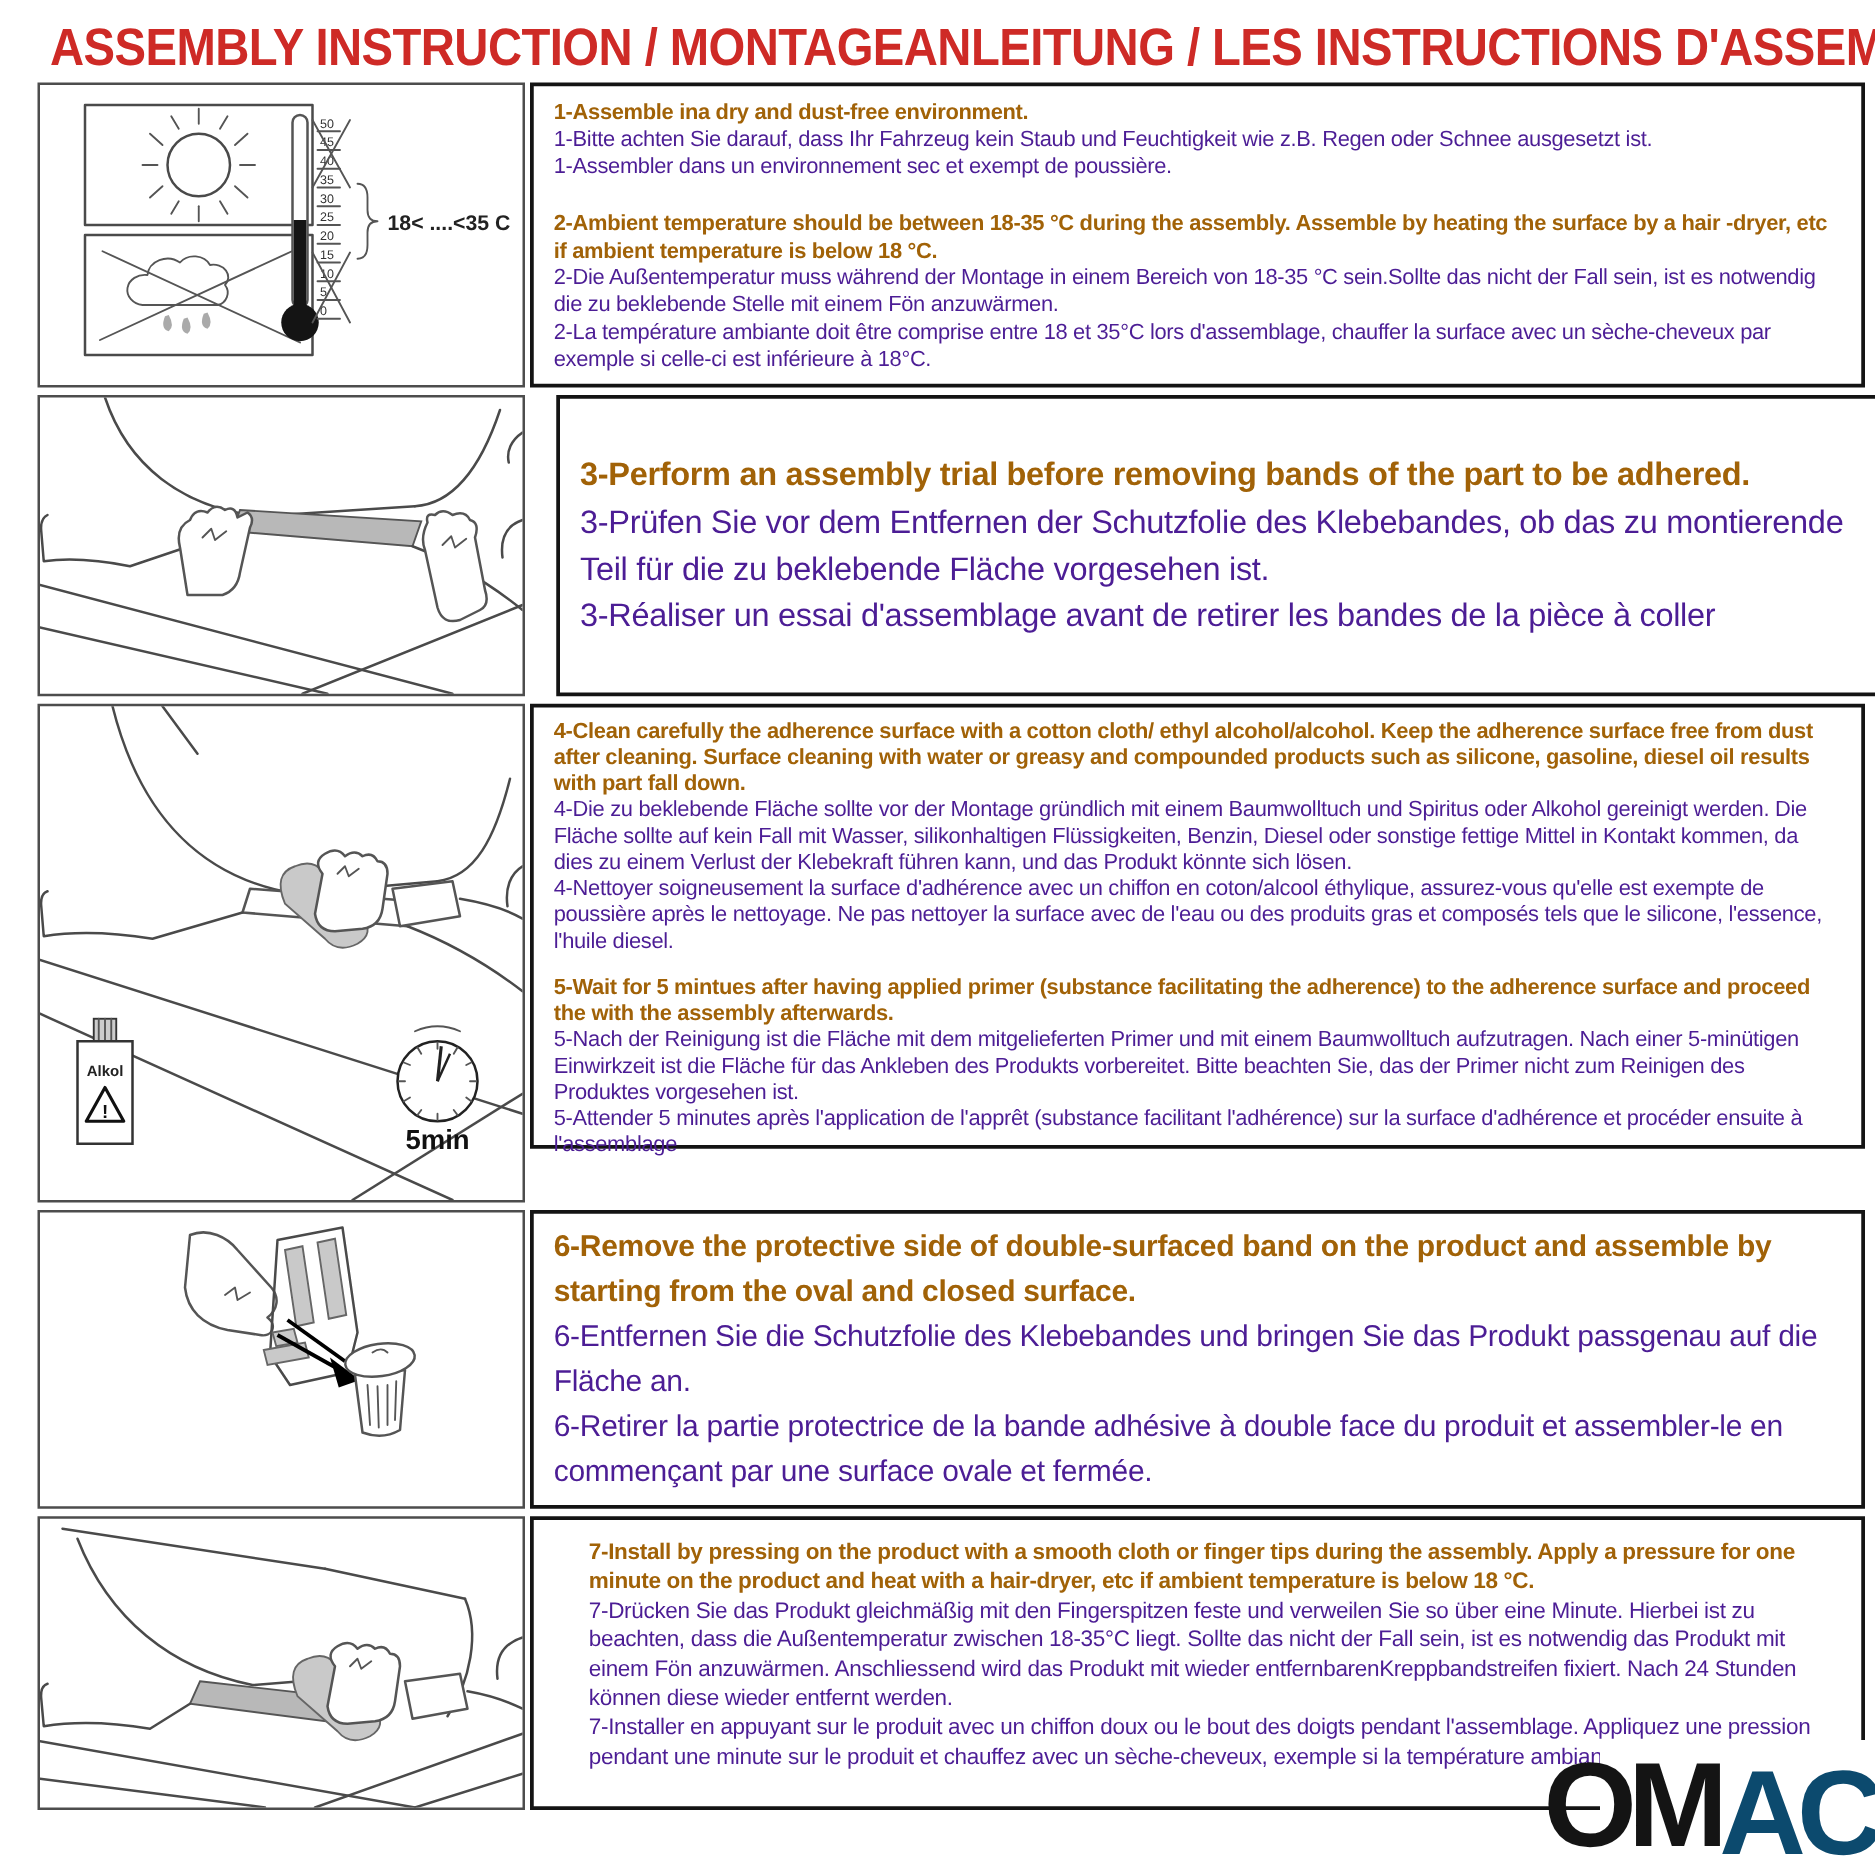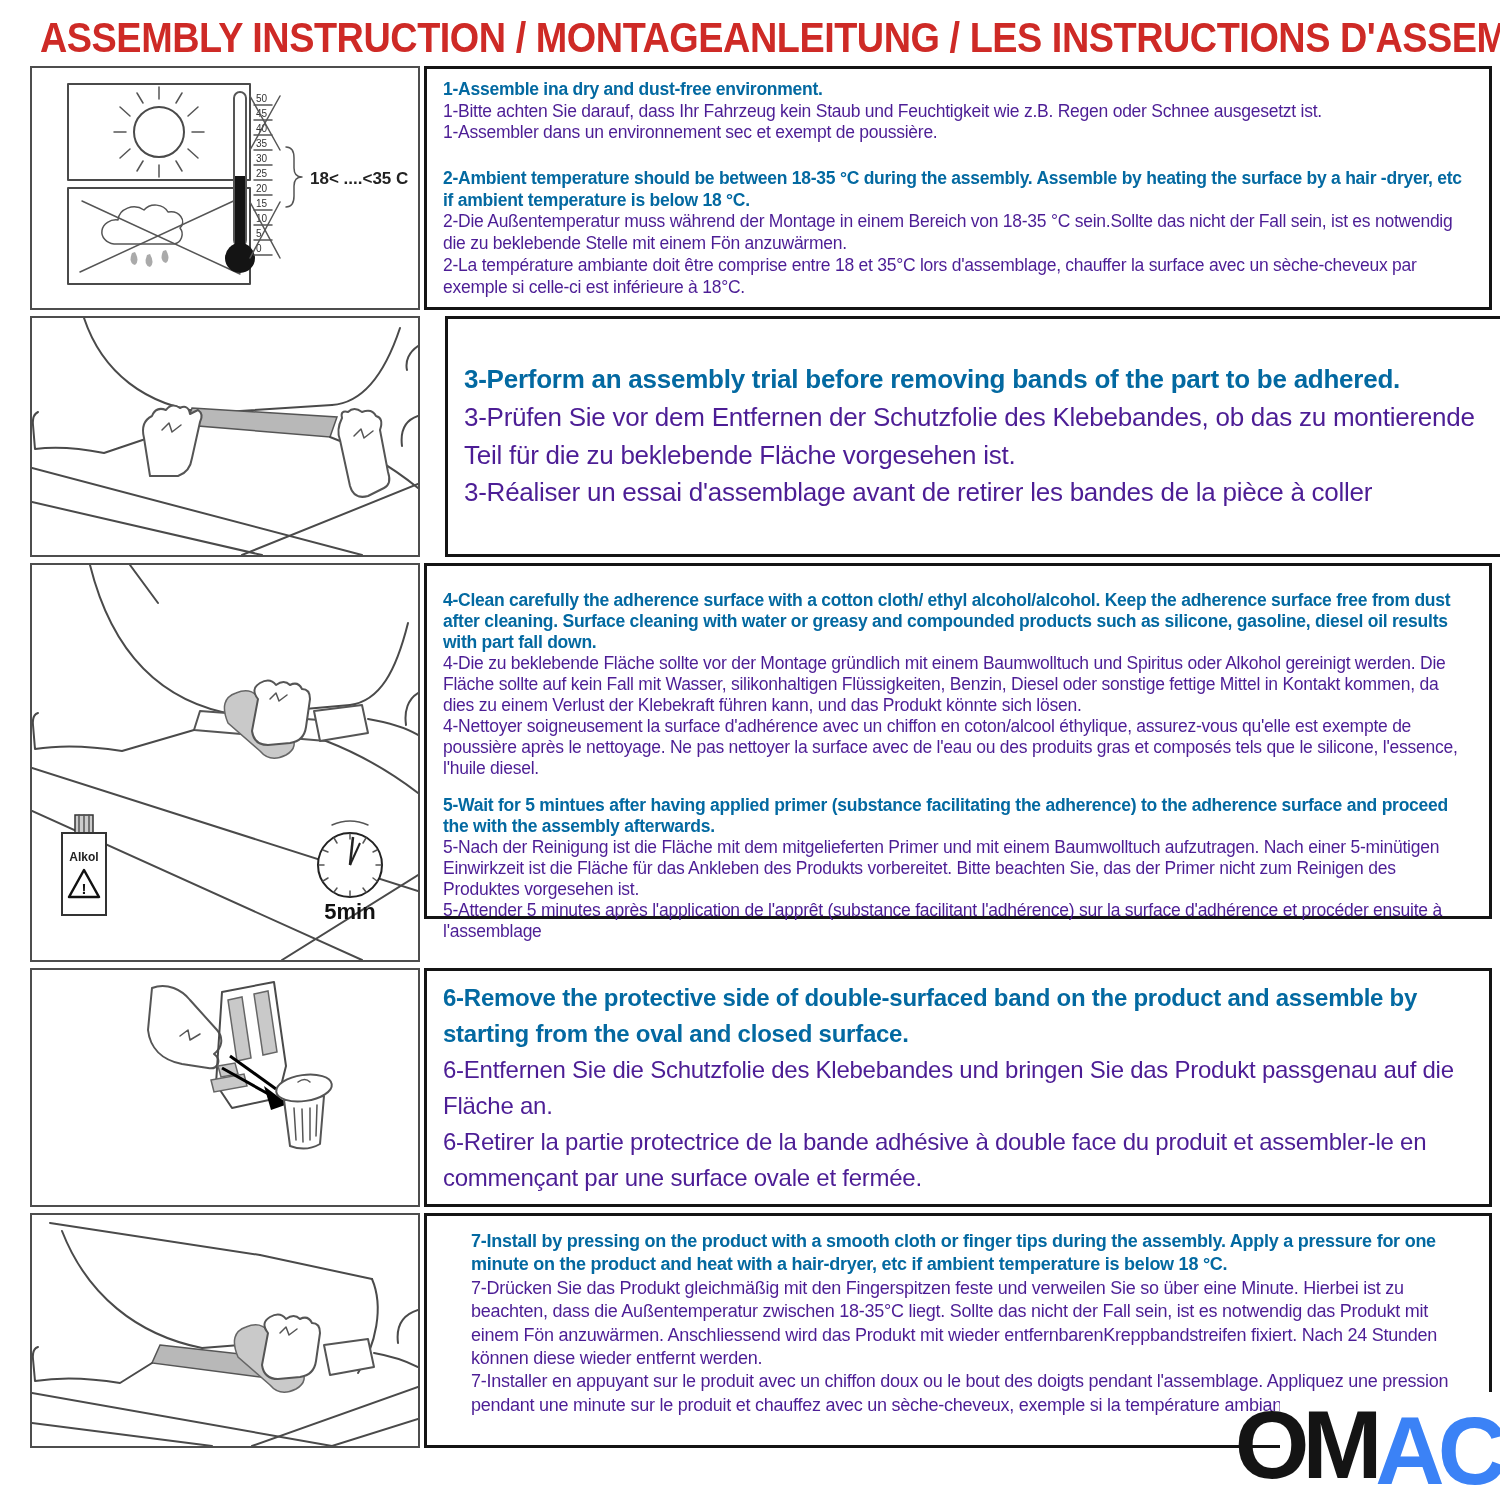--- a/index.html
+++ b/index.html
@@ -6,21 +6,21 @@
   body{width:1500px;height:1500px;background:#fff;position:relative;overflow:hidden;
        font-family:"Liberation Sans",sans-serif;}
   .title{position:absolute;top:14px;left:40px;white-space:nowrap;
          font-size:42px;font-weight:800;color:#ce2a26;letter-spacing:-.5px;
          transform:scaleX(.9);transform-origin:left center;}
   .imgbox{position:absolute;left:30px;width:390px;box-sizing:border-box;
           border:2px solid #4d4d4d;background:#fff;}
   .txtbox{position:absolute;left:424px;width:1068px;box-sizing:border-box;
           border:3px solid #141414;background:#fff;padding:10px 16px;}
   .txtbox p{margin:0;letter-spacing:-.25px;color:#4c1d95;}
-  .txtbox p.b{font-weight:700;color:#0369a1;}
+  .txtbox p.b{font-weight:700;color:#a16207;}
   .s17 p{font-size:17.5px;line-height:1.24;}
   .s17g p{font-size:17.5px;line-height:1.2;}
   .s26 p{font-size:26px;line-height:1.45;}
   .s24 p{font-size:24px;line-height:1.5;}
   .s18 p{font-size:18px;line-height:1.3;margin-left:28px;}
   .gap{margin-top:24px !important;}
   .gap16{margin-top:16px !important;}
   .vcenter{display:flex;flex-direction:column;justify-content:center;}
   svg{display:block;}
   .ln{fill:none;stroke:#4a4a4a;stroke-width:2;stroke-linecap:round;stroke-linejoin:round;}
@@ -28,21 +28,21 @@
   .gray{fill:#b8b8b8;stroke:#555;stroke-width:1.5;}
   .lgray{fill:#c9c9c9;stroke:#666;stroke-width:1.5;}
   .wht{fill:#fff;stroke:#555;stroke-width:2;stroke-linejoin:round;}
   .blk{fill:#141414;stroke:none;}
   .scaleNum{font-size:10px;fill:#333;font-family:"Liberation Sans",sans-serif;}
   .logo{position:absolute;left:1280px;top:1392px;width:220px;height:106px;background:#fff;
         display:flex;align-items:center;justify-content:flex-end;z-index:6;}
   .logo span{font-size:96px;font-weight:800;letter-spacing:-7px;line-height:1;
              font-family:"Liberation Sans",sans-serif;}
   .logo .lb{color:#141414;}
-  .logo .lr{color:#3b82f6;margin-top:11px;}
+  .logo .lr{color:#0c4a6e;margin-top:11px;}
 </style>
 </head>
 <body>
 
 <div class="title">ASSEMBLY INSTRUCTION / MONTAGEANLEITUNG / LES INSTRUCTIONS D'ASSEMBLAGE</div>
 
 <div class="imgbox" style="top:66px;height:244px;">
   <svg width="386" height="240" viewBox="0 0 386 240">
     <rect x="36" y="16" width="182" height="96" class="ln"></rect>
     <g>
@@ -194,21 +194,21 @@
         <line x1="331" y1="278" x2="334" y2="273"></line>
           <line x1="341" y1="287" x2="345" y2="285"></line>
       </g>
       <line x1="318" y1="300" x2="321" y2="272" stroke="#222" stroke-width="2.5"></line>
       <line x1="318" y1="300" x2="328" y2="278" stroke="#222" stroke-width="2"></line>
       <path class="ln15" d="M300,260 Q318,252 336,260"></path>
       <text x="318" y="354" font-size="22" font-weight="600" fill="#111" text-anchor="middle">5min</text>
     </g>
   </svg>
 </div>
-<div class="txtbox s17g" style="top:563px;height:356px;padding-top:24px;">
+<div class="txtbox s17g" style="top:563px;height:356px;padding-top:8px;">
   <p class="b">4-Clean carefully the adherence surface with a cotton cloth/ ethyl alcohol/alcohol. Keep the adherence surface free from dust after cleaning. Surface cleaning with water or greasy and compounded products such as silicone, gasoline, diesel oil results with part fall down.</p>
   <p>4-Die zu beklebende Fläche sollte vor der Montage gründlich mit einem Baumwolltuch und Spiritus oder Alkohol gereinigt werden. Die Fläche sollte auf kein Fall mit Wasser, silikonhaltigen Flüssigkeiten, Benzin, Diesel oder sonstige fettige Mittel in Kontakt kommen, da dies zu einem Verlust der Klebekraft führen kann, und das Produkt könnte sich lösen.</p>
   <p>4-Nettoyer soigneusement la surface d'adhérence avec un chiffon en coton/alcool éthylique, assurez-vous qu'elle est exempte de poussière après le nettoyage. Ne pas nettoyer la surface avec de l'eau ou des produits gras et composés tels que le silicone, l'essence, l'huile diesel.</p>
   <p class="b gap16">5-Wait for 5 mintues after having applied primer (substance facilitating the adherence) to the adherence surface and proceed the with the assembly afterwards.</p>
   <p>5-Nach der Reinigung ist die Fläche mit dem mitgelieferten Primer und mit einem Baumwolltuch aufzutragen. Nach einer 5-minütigen Einwirkzeit ist die Fläche für das Ankleben des Produkts vorbereitet. Bitte beachten Sie, das der Primer nicht zum Reinigen des Produktes vorgesehen ist.</p>
   <p>5-Attender 5 minutes après l'application de l'apprêt (substance facilitant l'adhérence) sur la surface d'adhérence et procéder ensuite à l'assemblage</p>
 </div>
 
 <div class="imgbox" style="top:968px;height:239px;">
   <svg width="386" height="235" viewBox="0 0 386 235">

